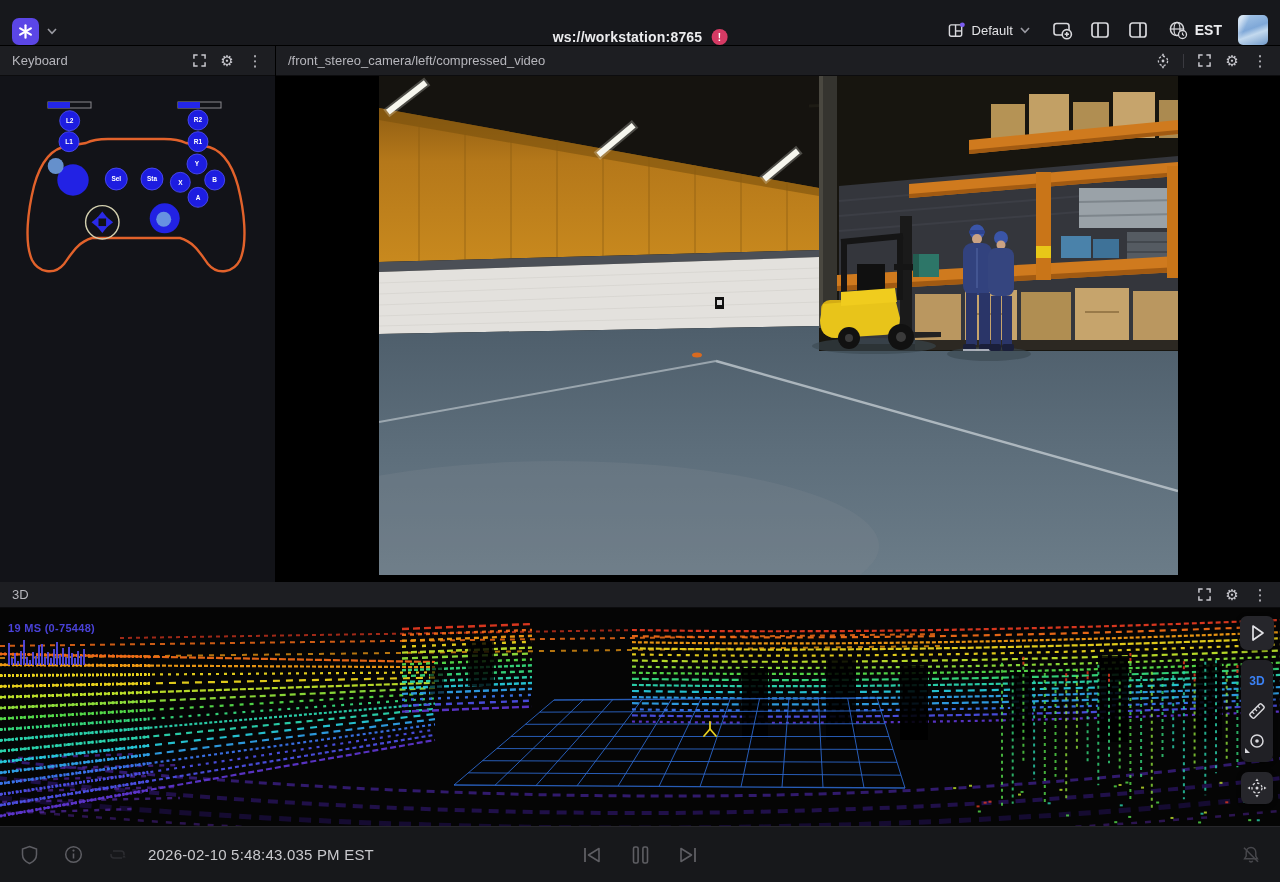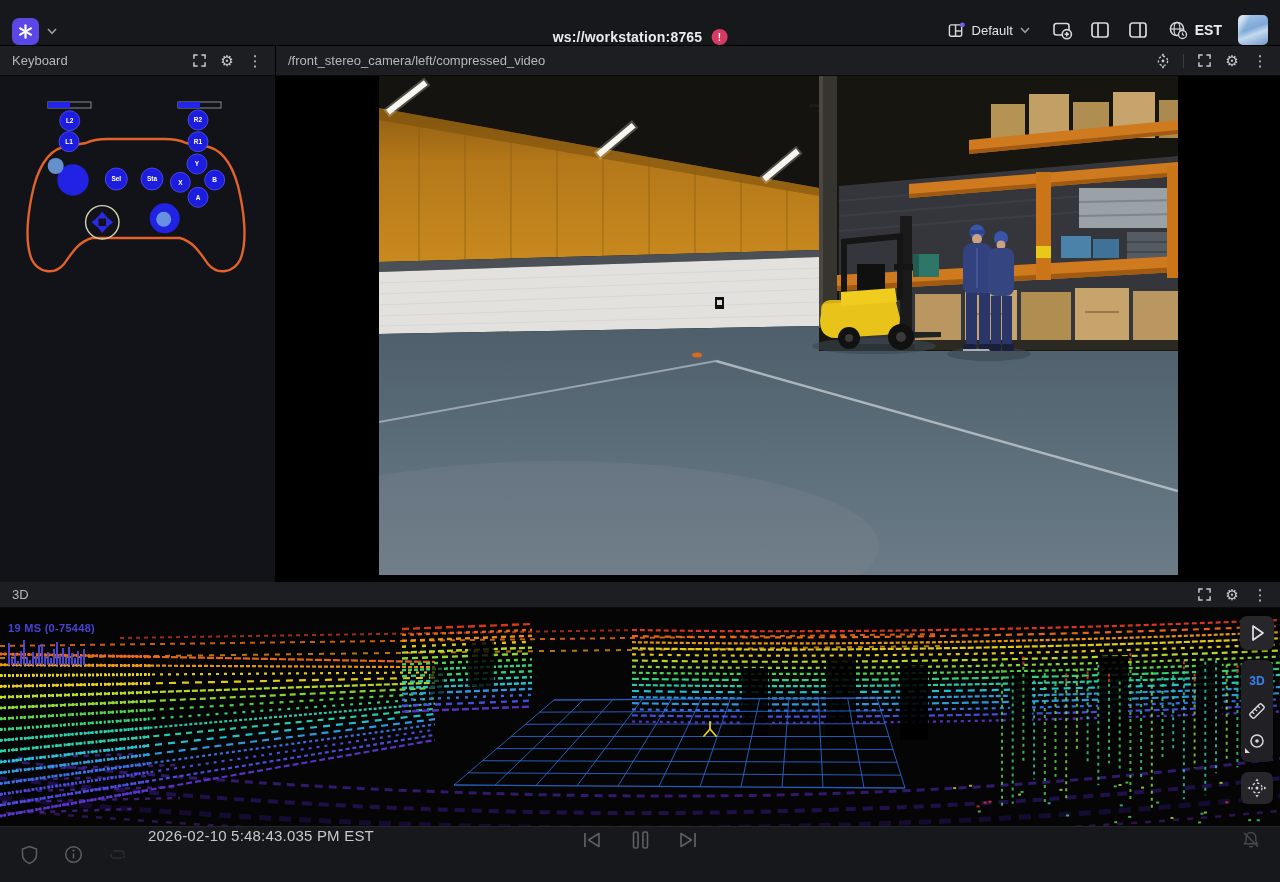--- a/index.html
+++ b/index.html
@@ -86,21 +86,21 @@
               box-shadow:0 1px 4px rgba(0,0,0,.5); }
   .td-group .gitem { width:32px; height:30px; display:flex; align-items:center;
                      justify-content:center; cursor:pointer; position:relative; }
   .td-badge { font-size:12px; font-weight:700; color:#3b82f6; }
   .corner-tri { position:absolute; left:4px; bottom:3px; width:0; height:0;
                 border-left:5px solid #d8d8dc; border-top:5px solid transparent; }
 
   
   .playbar { position:absolute; top:826px; left:0; width:1280px; height:56px;
              background:#17181b; border-top:1px solid #26262a;
-             display:flex; }
+             display:flex; align-items:center; }
   .pb-left { display:flex; align-items:center; gap:18px; padding-left:16px; }
   .timestamp { font-size:15px; color:#c9c9cd; margin-left:18px; letter-spacing:.2px; cursor:pointer; }
   .pb-center { position:absolute; left:50%; transform:translateX(-50%);
                display:flex; align-items:center; gap:22px; }
   .pb-btn { width:26px; height:26px; display:flex; align-items:center;
             justify-content:center; cursor:pointer; }
   .pb-right { position:absolute; right:16px; }
 </style>
 </head>
 <body>

